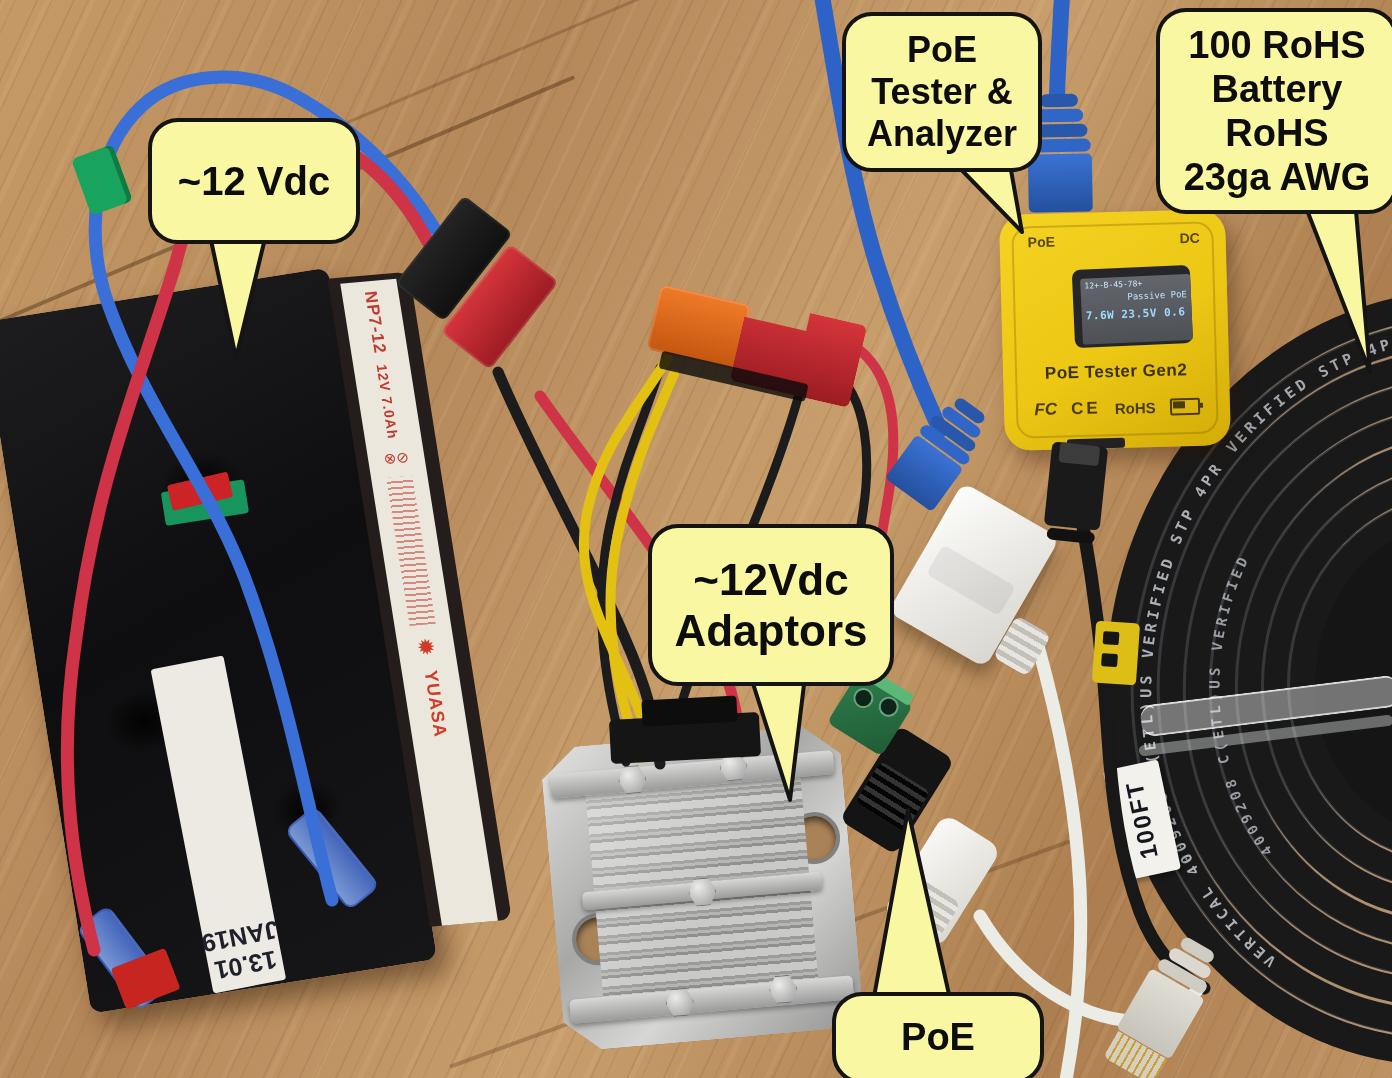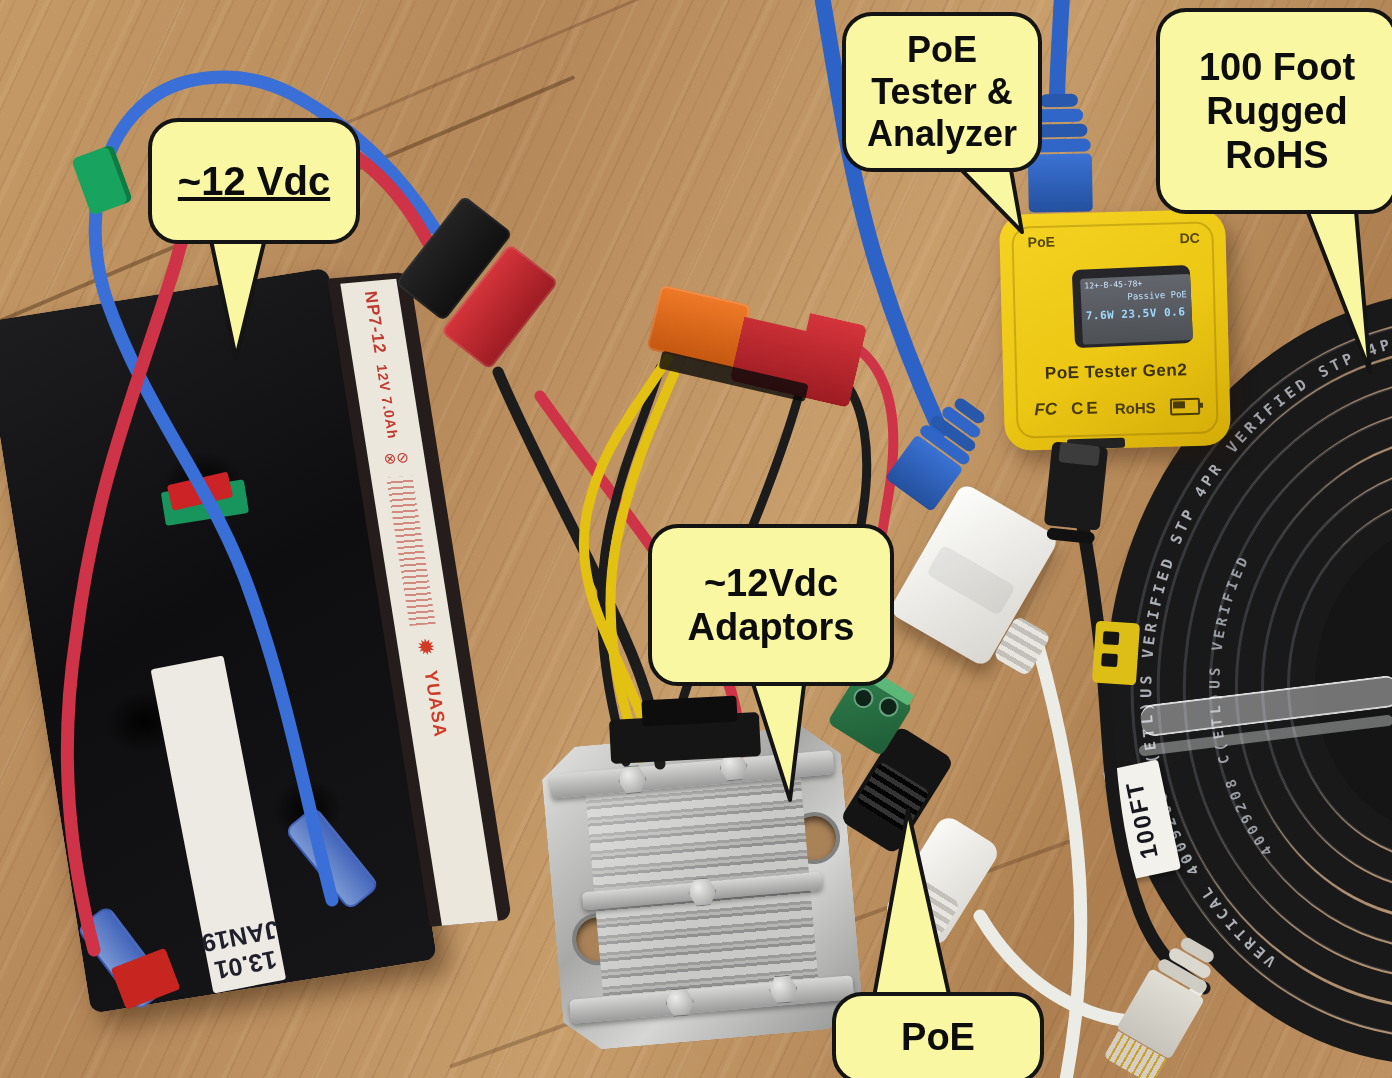--- a/index.html
+++ b/index.html
@@ -297,34 +297,35 @@
   <svg class="abs" style="left:0;top:0;z-index:9;pointer-events:none;" width="1392" height="1078" viewBox="0 0 1392 1078">
     <g fill="#faf7a2" stroke="#141414" stroke-width="4" stroke-linejoin="round">
       <polygon points="208,226 268,226 236,358"></polygon>
       <polygon points="948,156 1006,142 1022,232"></polygon>
       <polygon points="1300,192 1354,188 1370,372"></polygon>
       <polygon points="750,674 806,668 790,800"></polygon>
       <polygon points="872,1008 952,1008 908,810"></polygon>
     </g>
   </svg>
 
-  <div class="callout" style="left:148px;top:118px;width:204px;height:118px;font-size:40px;text-decoration:underline;">
+  <div class="callout" style="left:148px;top:118px;width:204px;height:118px;font-size:40px;">
     <div>~12 Vdc</div>
   </div>
   <div class="callout" style="left:842px;top:12px;width:192px;height:152px;font-size:36px;">
     <div>PoE</div>
     <div>Tester &amp;</div>
     <div>Analyzer</div>
   </div>
   <div class="callout" style="left:1156px;top:8px;width:234px;height:198px;font-size:38px;">
-    <div>100 Foot</div>
-    <div>Rugged</div>
+    <div>100 RoHS</div>
+    <div>Battery</div>
     <div>RoHS</div>
-  </div>
-  <div class="callout" style="left:648px;top:524px;width:238px;height:154px;font-size:38px;">
+    <div>23ga AWG</div>
+  </div>
+  <div class="callout" style="left:648px;top:524px;width:238px;height:154px;font-size:44px;">
     <div>~12Vdc</div>
     <div>Adaptors</div>
   </div>
   <div class="callout" style="left:832px;top:992px;width:204px;height:84px;font-size:38px;line-height:1.08;">
     <div>PoE</div>
   </div>
 
 </div>
 
 </body></html>

